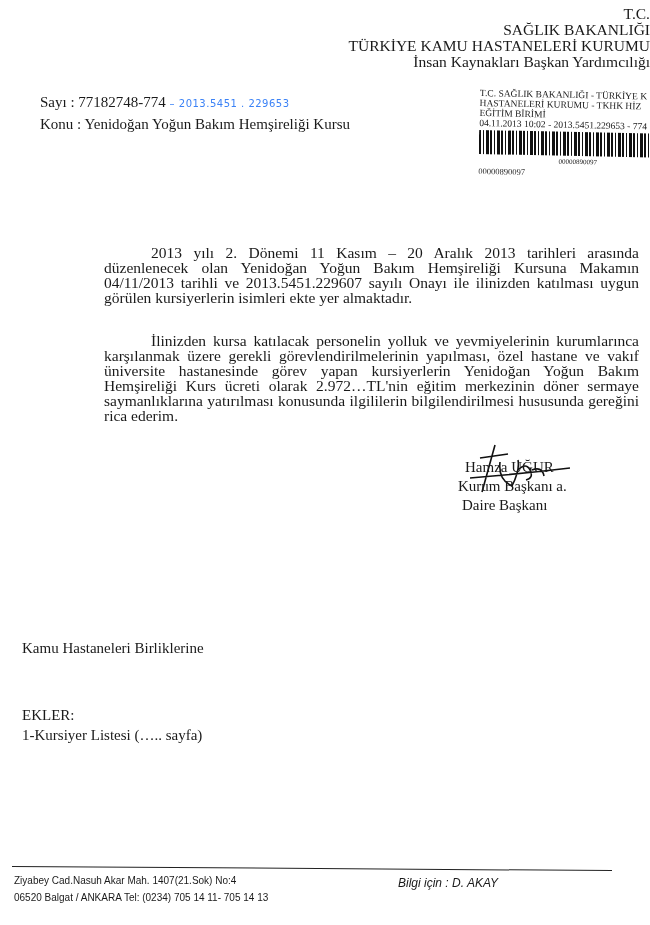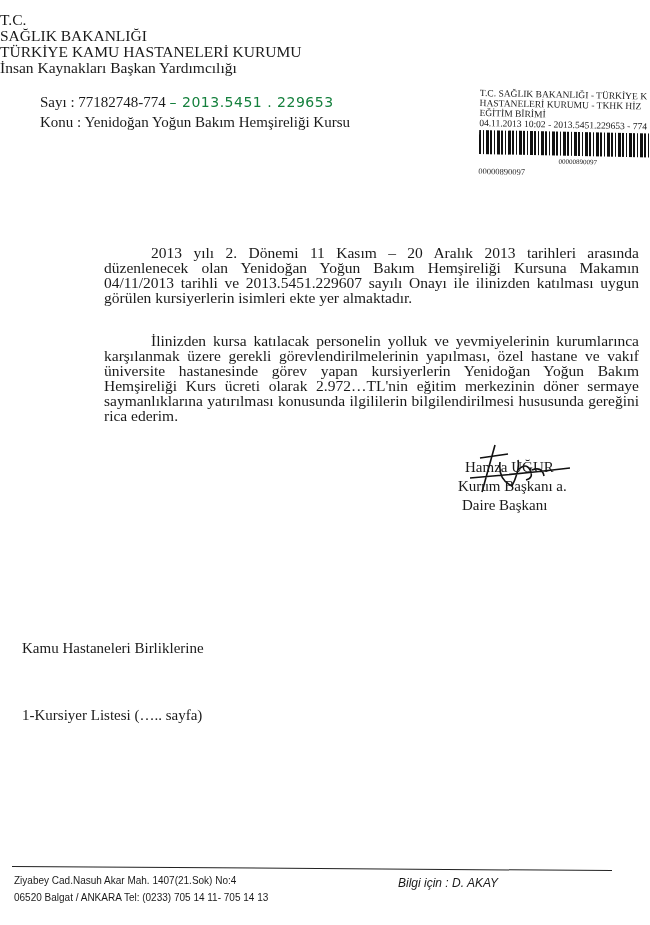--- a/index.html
+++ b/index.html
@@ -1,21 +1,21 @@
 <!DOCTYPE html>
 <html><head>
 <meta charset="utf-8">
 <style>
   html, body { margin: 0; padding: 0; background: #ffffff; }
   body { width: 650px; height: 925px; position: relative; overflow: hidden; font-family: "Liberation Serif", serif; color: #1a1a1a; }
   .abs { position: absolute; }
-  .header { left: 0; width: 650px; top: 12px; text-align: left; font-size: 15.5px; line-height: 16px; }
+  .header { left: 0; width: 650px; top: 6px; text-align: right; font-size: 15.5px; line-height: 16px; }
   .header div { white-space: nowrap; }
   .ref { left: 40px; top: 92px; font-size: 15px; line-height: 20px; white-space: nowrap; }
-  .hand { font-family: "DejaVu Sans", sans-serif; font-size: 14px; letter-spacing: 0.5px; color: #15803d; }
+  .hand { font-family: "DejaVu Sans", sans-serif; font-size: 10px; letter-spacing: 0.5px; color: #3b82f6; }
   .stamp { left: 480px; top: 88px; width: 175px; font-size: 9.5px; line-height: 10px; transform: rotate(1.2deg); transform-origin: left top; white-space: nowrap; overflow: hidden; }
   .barcode { margin-top: 2px; height: 24px; width: 175px; background: repeating-linear-gradient(90deg, #111 0 2px, #fff 2px 4px, #111 4px 5px, #fff 5px 7px, #111 7px 10px, #fff 10px 11px); }
   .stamp .num-small { font-size: 7px; margin-left: 80px; margin-top: 1px; }
   .stamp .num { font-size: 8.5px; margin-top: 1px; }
   .body-text { left: 77px; width: 535px; font-size: 15.5px; line-height: 15px; text-align: justify; }
   .p1 { top: 245px; }
   .p2 { top: 333px; }
   .indent { text-indent: 47px; margin-left: 27px; }
   .sign { left: 470px; top: 458px; font-size: 15px; line-height: 19px; }
   .sig-svg { left: 460px; top: 440px; }
@@ -64,21 +64,22 @@
   <div style="margin-left:-5px">Hamza UĞUR</div>
   <div style="margin-left:-12px">Kurum Başkanı a.</div>
   <div style="margin-left:-8px">Daire Başkanı</div>
 </div>
 
 <div class="abs dist">
   <div>Kamu Hastaneleri Birliklerine</div>
 </div>
 
 <div class="abs ekler">
+  <div>EKLER:</div>
   <div>1-Kursiyer Listesi (….. sayfa)</div>
 </div>
 
 <div class="abs footer-line"></div>
 <div class="abs footer">
   <div>Ziyabey Cad.Nasuh Akar Mah. 1407(21.Sok) No:4</div>
-  <div>06520 Balgat / ANKARA Tel: (0233) 705 14 11- 705 14 13</div>
+  <div>06520 Balgat / ANKARA Tel: (0234) 705 14 11- 705 14 13</div>
 </div>
 <div class="abs footer-right">Bilgi için : D.  AKAY</div>
 
 </body></html>

